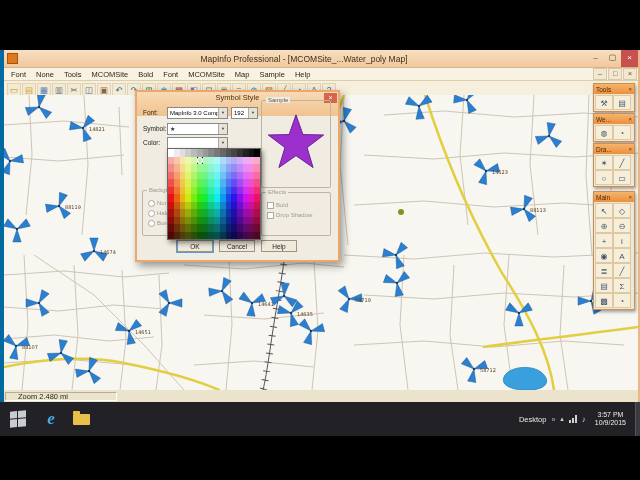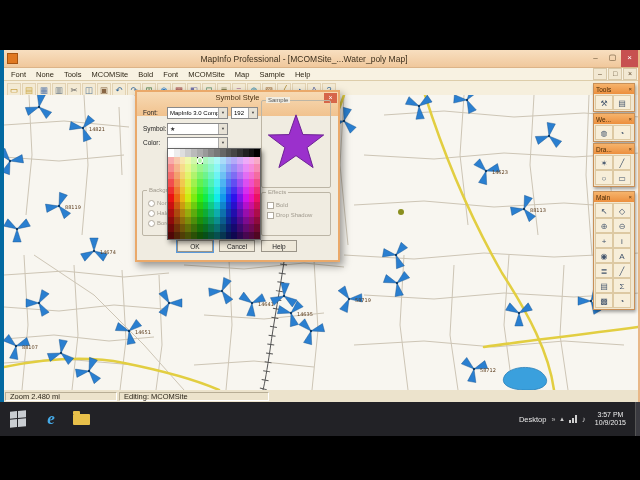--- a/index.html
+++ b/index.html
@@ -66,21 +66,21 @@
        border:1px solid #666;display:grid;grid-template-columns:repeat(16,1fr);
        grid-template-rows:repeat(12,1fr);z-index:6;box-shadow:2px 3px 5px rgba(0,0,0,.45);}
   .pcell.sel{outline:1px solid #fff;outline-offset:-1px;border-radius:50%;}
   .dlg-btn{position:absolute;top:148px;width:36px;height:12px;background:#efe9da;border:1px solid #9a9488;
        font-size:6.5px;text-align:center;line-height:11px;color:#222;box-sizing:border-box;}
   .dlg-btn.focus{outline:1px solid #5a9adc;}
   
   .statusbar{position:absolute;left:0;bottom:0;width:100%;height:12px;background:#ece3cc;display:flex;
        font-size:7.5px;color:#2a2418;align-items:center;}
   .status-cell{border:1px solid;border-color:#b8ae96 #fff #fff #b8ae96;height:9px;line-height:8px;
-       padding:0 4px;margin:0 1px;white-space:nowrap;box-sizing:border-box;}
+       padding:0 12px;margin:0 1px;white-space:nowrap;box-sizing:border-box;}
   
   #taskbar{position:absolute;top:402px;left:0;width:640px;height:34px;background:#222226;display:flex;
        align-items:center;color:#ddd;}
   .start{width:36px;height:34px;display:flex;align-items:center;justify-content:center;}
   .winlogo{display:grid;grid-template-columns:7px 8px;grid-template-rows:7px 8px;gap:1px;
        transform:skewY(-6deg);}
   .winlogo div{background:#c9cdd1;}
   .tb-icon{width:30px;height:30px;display:flex;align-items:center;justify-content:center;}
   .ie{font-size:17px;font-style:italic;font-weight:bold;color:#45aae8;font-family:"Liberation Serif",serif;}
   .folder{width:17px;height:11px;background:#e8c04a;border-radius:1px;position:relative;}
@@ -705,21 +705,20 @@
         <div class="pcell" style="background: rgb(80, 7, 34);"></div>
       </div>
 
     <div class="dlg-btn focus" style="left:40px">OK</div>
     <div class="dlg-btn" style="left:82px">Cancel</div>
     <div class="dlg-btn" style="left:124px">Help</div>
   </div>
 
   <div class="statusbar">
     <span class="status-cell" style="width:112px">Zoom 2.480 mi</span>
-    <span class="status-cell" style="width:150px">Editing: MCOMSite</span>
   </div>
 <div class="panel" style="top: 33px;">
       <div class="panel-title">
         <span>Tools</span>
         <span class="panel-x">×</span>
       </div>
       <div class="panel-body">
         <div class="panel-btn">⚒</div>
         <div class="panel-btn">▤</div>
       </div>

